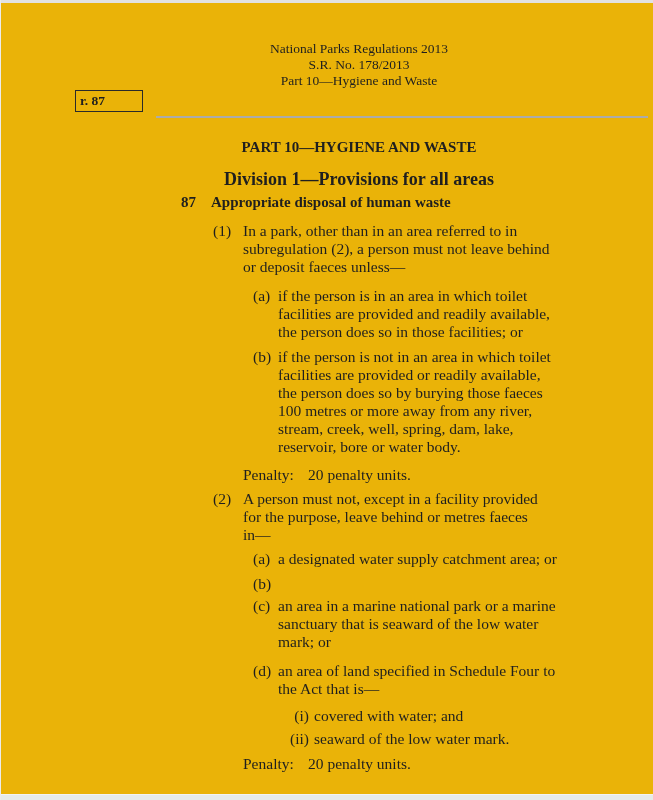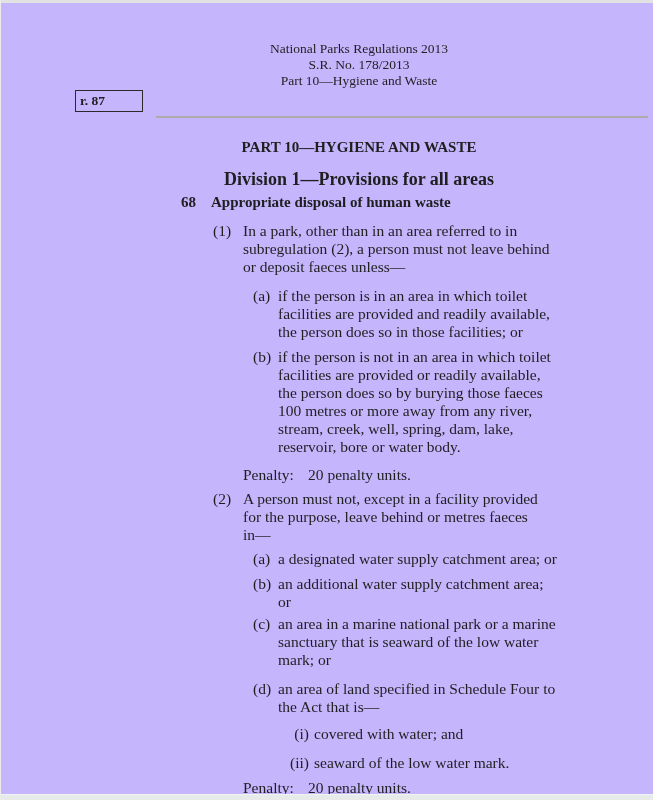--- a/index.html
+++ b/index.html
@@ -1,20 +1,20 @@
 <!DOCTYPE html>
 <html><head>
 <meta charset="utf-8">
 <style>
   html, body { margin: 0; padding: 0; background: #ffffff; }
   .page {
     position: relative;
     width: 653px;
     height: 800px;
-    background: #c4b5fd;
+    background: #eab308;
     overflow: hidden;
     font-family: "Liberation Serif", "DejaVu Serif", serif;
     color: #1f1f1f;
     border-left: 1px solid #ececec;
     box-sizing: border-box;
   }
   .top-bar {
     position: absolute; top: 0; left: 0; right: 0;
     height: 3px; background: #e2e2e2;
   }
@@ -59,21 +59,21 @@
   .body-text { font-size: 15.5px; line-height: 18px; }
   .item { display: flex; }
   .item .marker { flex: 0 0 auto; }
   .item .text { white-space: pre-line; }
   .lvl1 .marker { margin-left: 149px; width: 30px; }
   .lvl2 .marker { margin-left: 189px; width: 25px; }
   .lvl3 .marker { margin-left: 205px; width: 40px; text-align: right; margin-right: 5px; }
   .penalty { display: flex; }
   .penalty .pen-label { margin-left: 179px; width: 65px; flex: 0 0 auto; }
   .mt4  { margin-top: 4px; }
-  .mt5  { margin-top: 11px; }
+  .mt5  { margin-top: 5px; }
   .mt6  { margin-top: 6px; }
   .mt7  { margin-top: 7px; }
   .mt9  { margin-top: 9px; }
   .mt10 { margin-top: 10px; }
   .mt11 { margin-top: 11px; }
 </style>
 </head>
 <body>
 
 <div class="page">
@@ -91,21 +91,21 @@
 
   <div class="header-rule"></div>
 
   <div class="content body-text">
 
     <div class="part-heading">PART 10—HYGIENE AND WASTE</div>
 
     <div class="division-heading">Division 1—Provisions for all areas</div>
 
     <div class="section-heading">
-      <span class="sec-num">68</span>
+      <span class="sec-num">87</span>
       <span class="sec-title">Appropriate disposal of human waste</span>
     </div>
 
     <div class="item lvl1 mt11">
       <span class="marker">(1)</span>
       <span class="text">In a park, other than in an area referred to in
 subregulation (2), a person must not leave behind
 or deposit faeces unless—</span>
     </div>
 
@@ -138,22 +138,20 @@
 in—</span>
     </div>
 
     <div class="item lvl2 mt6">
       <span class="marker">(a)</span>
       <span class="text">a designated water supply catchment area; or</span>
     </div>
 
     <div class="item lvl2 mt7">
       <span class="marker">(b)</span>
-      <span class="text">an additional water supply catchment area;
-or</span>
     </div>
 
     <div class="item lvl2 mt4">
       <span class="marker">(c)</span>
       <span class="text">an area in a marine national park or a marine
 sanctuary that is seaward of the low water
 mark; or</span>
     </div>
 
     <div class="item lvl2 mt11">

